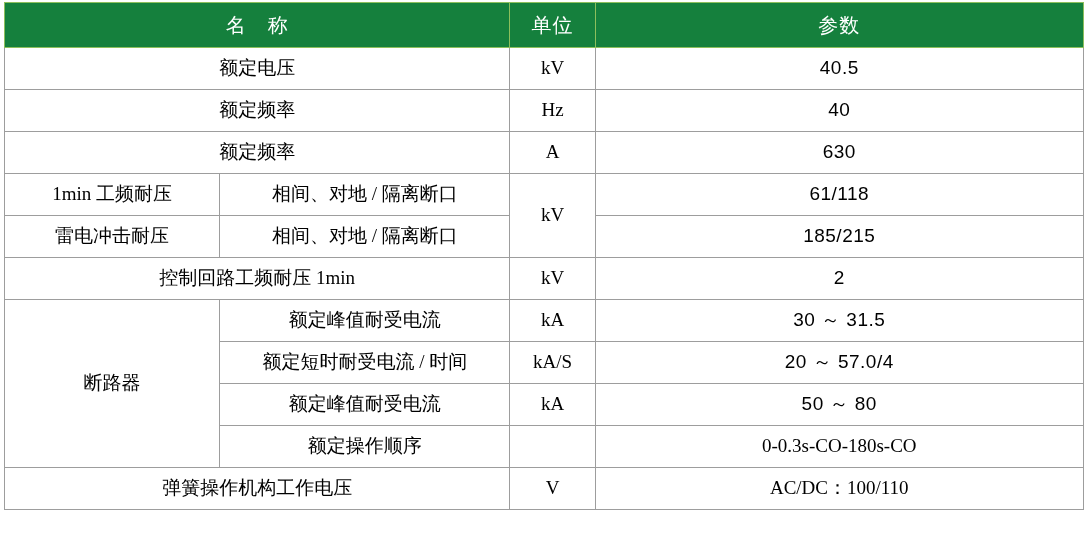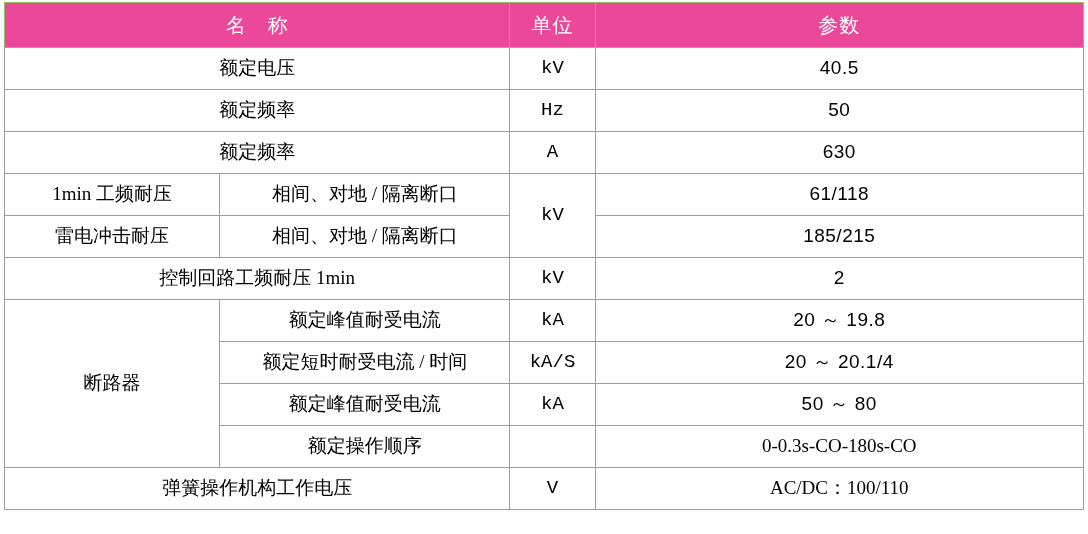--- a/index.html
+++ b/index.html
@@ -23,21 +23,21 @@
   #spec-table td {
     border: 1px solid #9d9d9d;
     padding: 0;
     text-align: center;
     vertical-align: middle;
     font-size: 19px;
     height: 41px;
     line-height: 1.2;
   }
   #spec-table tr.header-row td {
-    background: #ec4899;
+    background: #15803d;
     color: #ffffff;
     font-weight: normal;
     font-size: 20px;
     height: 44px;
     border: 1px solid #8dbf5c;
     letter-spacing: 1px;
   }
   td.left {
     text-align: left;
     padding-left: 18px;
@@ -51,21 +51,20 @@
     font-family: Liberation Sans, sans-serif;
     letter-spacing: 0.5px;
   }
   td.value-mono {
     font-family: Liberation Serif, serif;
     font-size: 17px;
     letter-spacing: 0;
   }
   td.unit {
     font-size: 19px;
-    font-family: Liberation Mono, monospace;
   }
   .col-name { width: 215px; }
   .col-sub  { width: 290px; }
   .col-unit { width: 85px; }
   .col-val  { width: 488px; }
 </style>
 </head>
 <body>
 
 <table id="spec-table">
@@ -84,21 +83,21 @@
 
     <tr>
       <td class="left" colspan="2">额定电压</td>
       <td class="unit">kV</td>
       <td class="value">40.5</td>
     </tr>
 
     <tr>
       <td class="left" colspan="2">额定频率</td>
       <td class="unit">Hz</td>
-      <td class="value">50</td>
+      <td class="value">40</td>
     </tr>
 
     <tr>
       <td class="left" colspan="2">额定频率</td>
       <td class="unit">A</td>
       <td class="value">630</td>
     </tr>
 
     <tr>
       <td class="left">1min 工频耐压</td>
@@ -116,27 +115,27 @@
     <tr>
       <td class="left" colspan="2">控制回路工频耐压 1min</td>
       <td class="unit">kV</td>
       <td class="value">2</td>
     </tr>
 
     <tr>
       <td class="indent" rowspan="4">断路器</td>
       <td class="indent">额定峰值耐受电流</td>
       <td class="unit">kA</td>
-      <td class="value">20 ～ 19.8</td>
+      <td class="value">30 ～ 31.5</td>
     </tr>
 
     <tr>
       <td class="indent">额定短时耐受电流 / 时间</td>
       <td class="unit">kA/S</td>
-      <td class="value">20 ～ 20.1/4</td>
+      <td class="value">20 ～ 57.0/4</td>
     </tr>
 
     <tr>
       <td class="indent">额定峰值耐受电流</td>
       <td class="unit">kA</td>
       <td class="value">50 ～ 80</td>
     </tr>
 
     <tr>
       <td class="indent">额定操作顺序</td>

